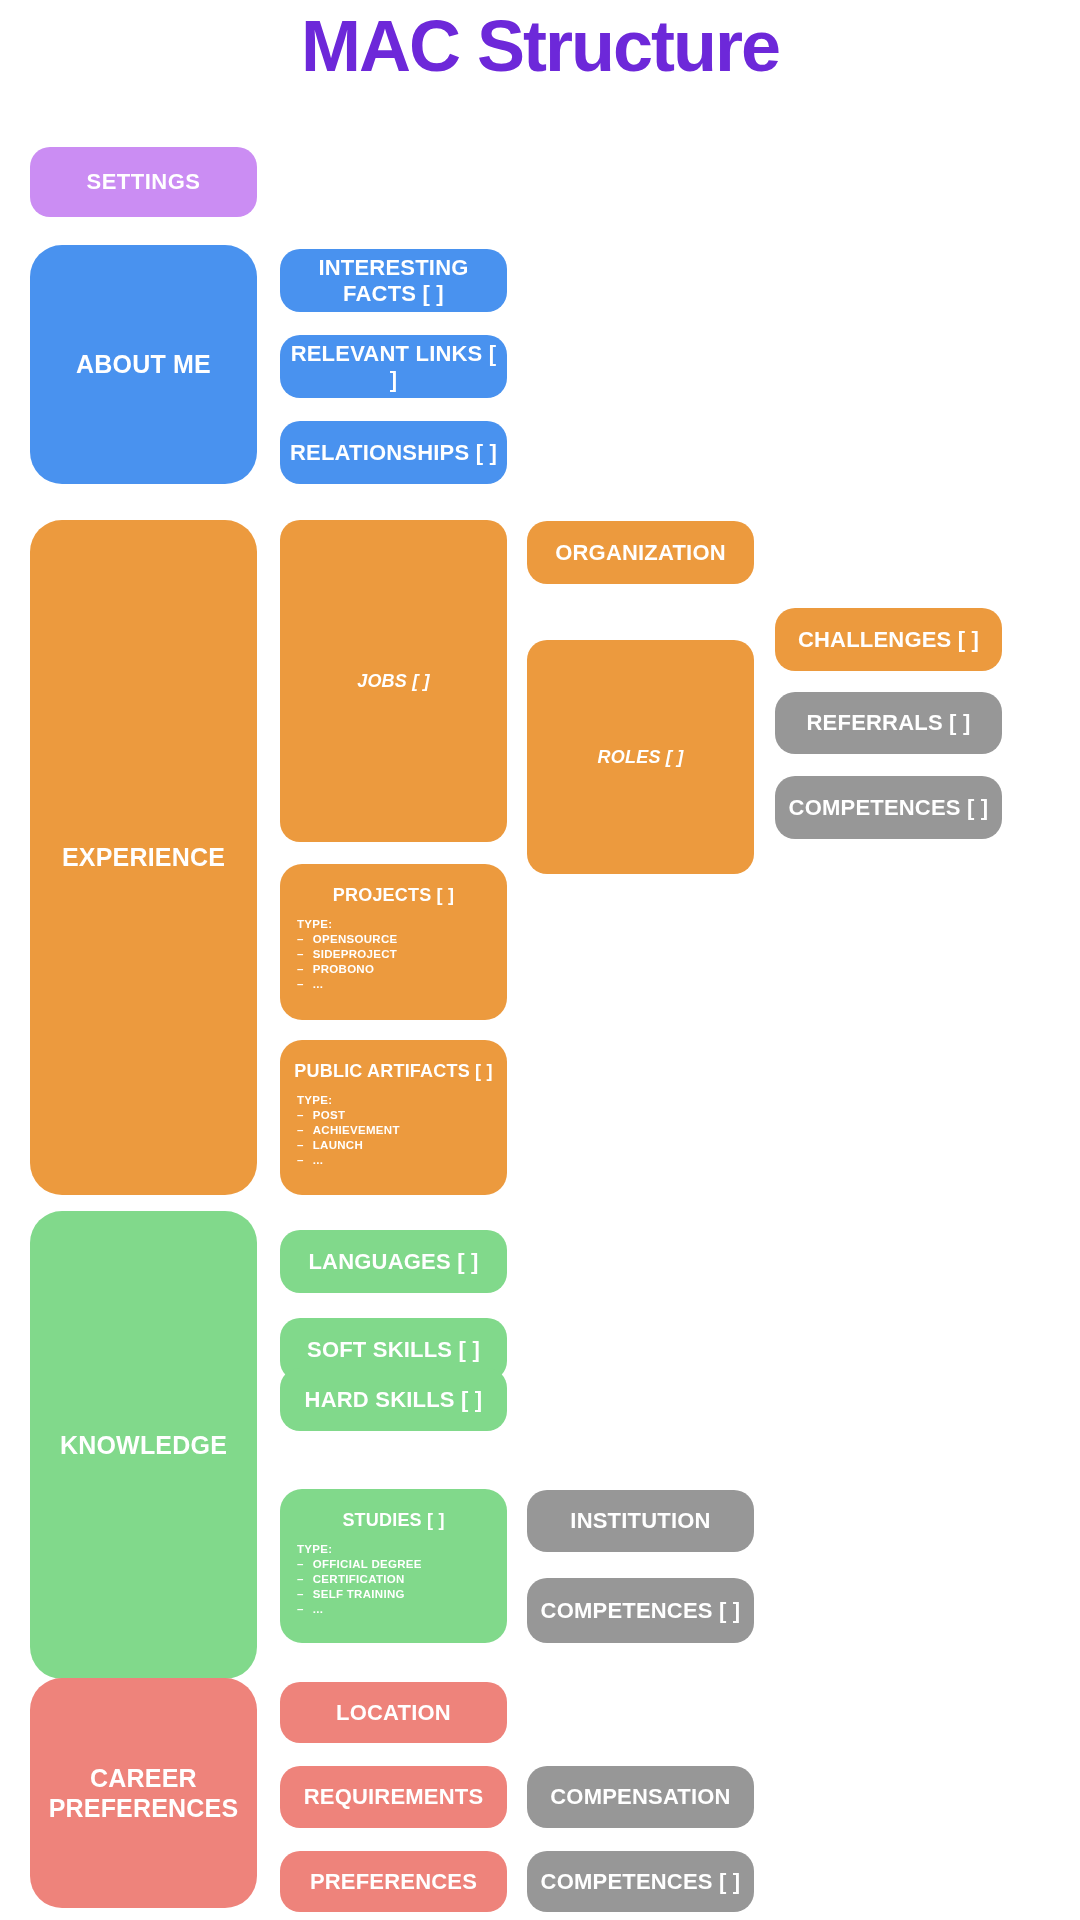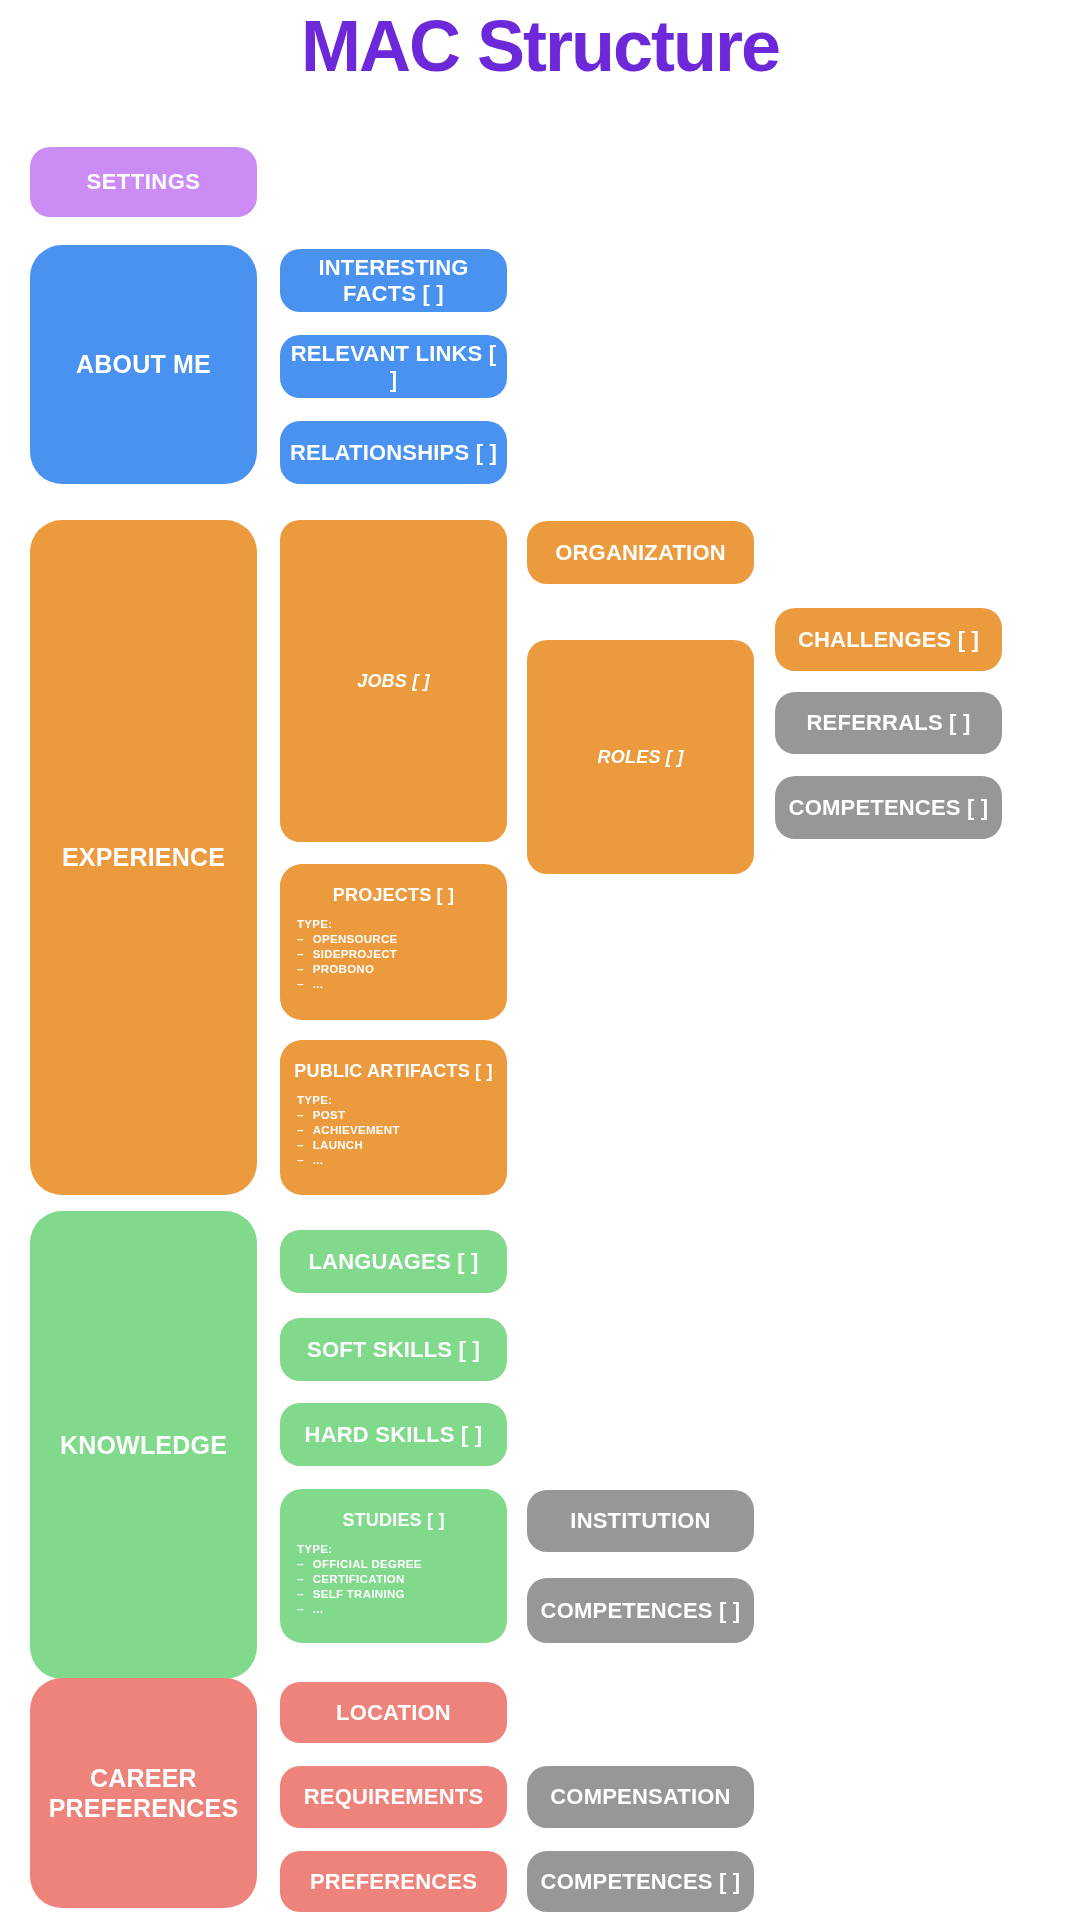--- a/index.html
+++ b/index.html
@@ -47,21 +47,21 @@
   #roles{top:608px;height:234px;margin-top:32px;}
   #challenges{top:608px;height:63px}
   #referrals{top:692px;height:62px}
   #competences-e{top:776px;height:63px}
   #projects{top:864px;height:156px;}
   #artifacts{top:1040px;height:155px;}
 
   #knowledge{top:1211px;height:468px;}
   #languages{top:1230px;height:63px}
   #softskills{top:1318px;height:63px}
-  #hardskills{top:1403px;height:63px}
+  #hardskills{top:1368px;height:63px}
   #studies{top:1489px;height:154px;}
   #institution{top:1490px;height:62px}
   #competences-k{top:1578px;height:65px}
 
   #career{top:1678px;height:230px;line-height:1.22;}
   #location{top:1682px;height:61px}
   #requirements{top:1766px;height:62px}
   #preferences{top:1851px;height:61px}
   #compensation{top:1766px;height:62px}
   #competences-c{top:1851px;height:61px}

